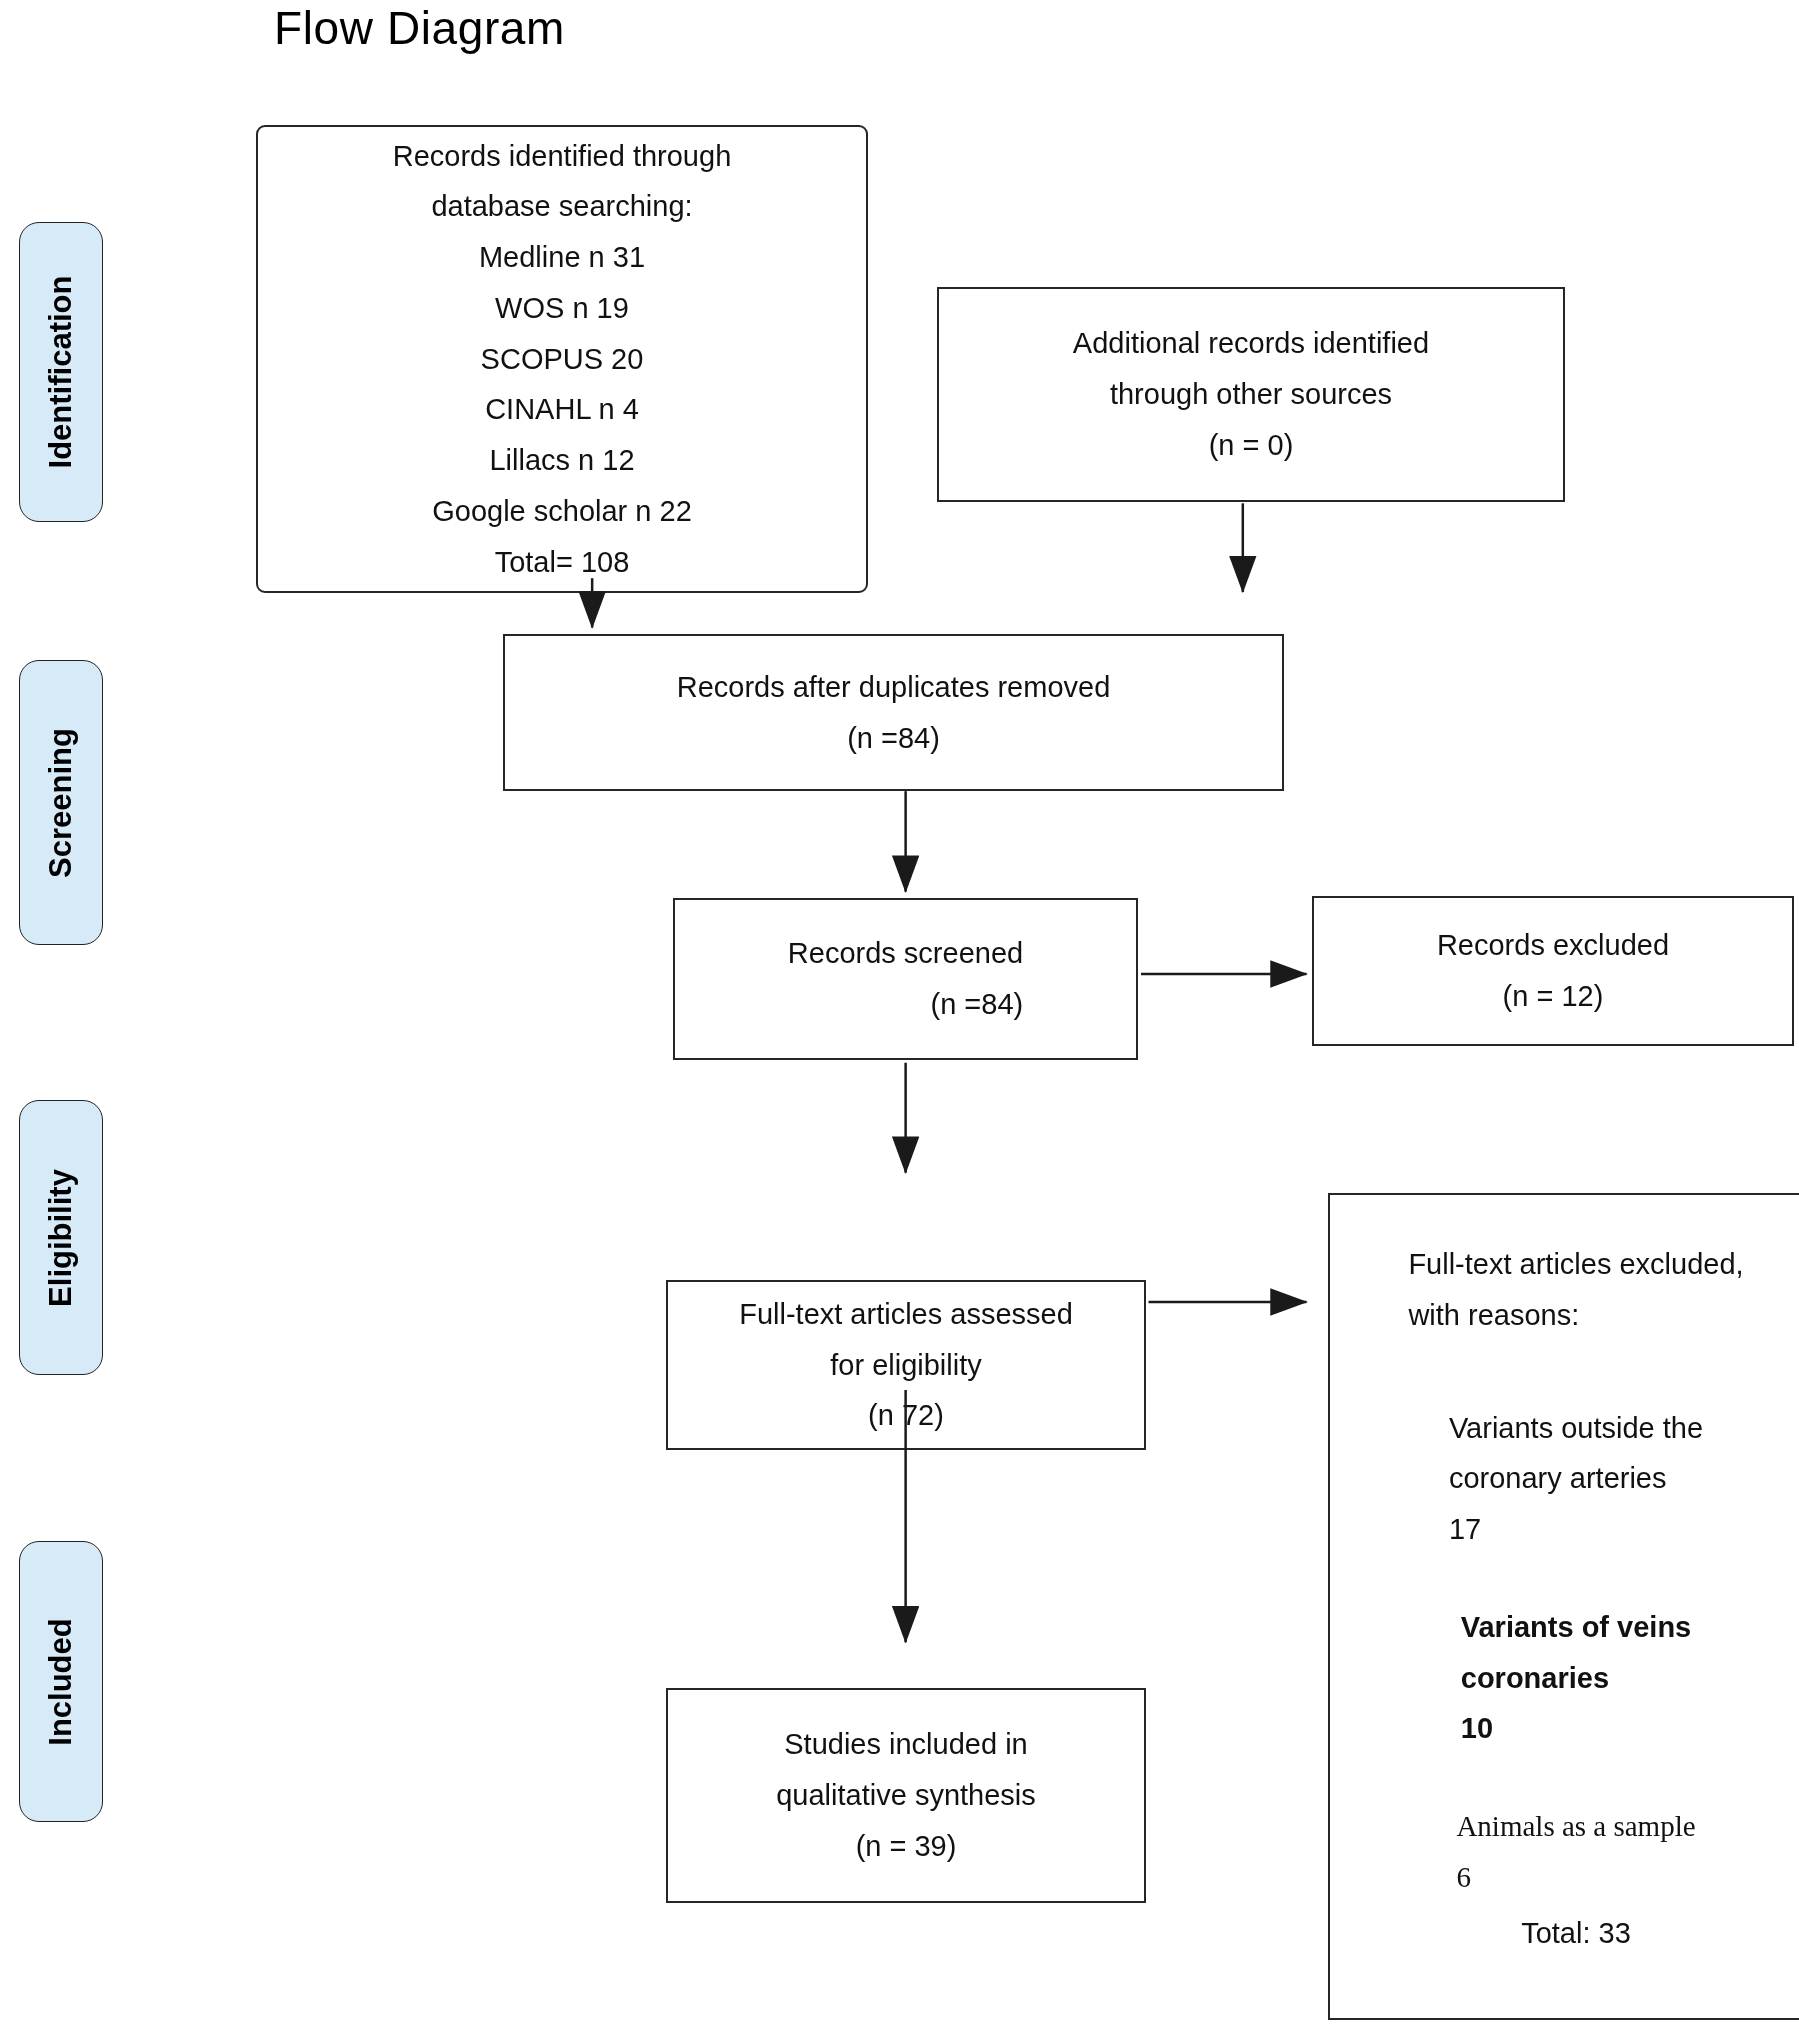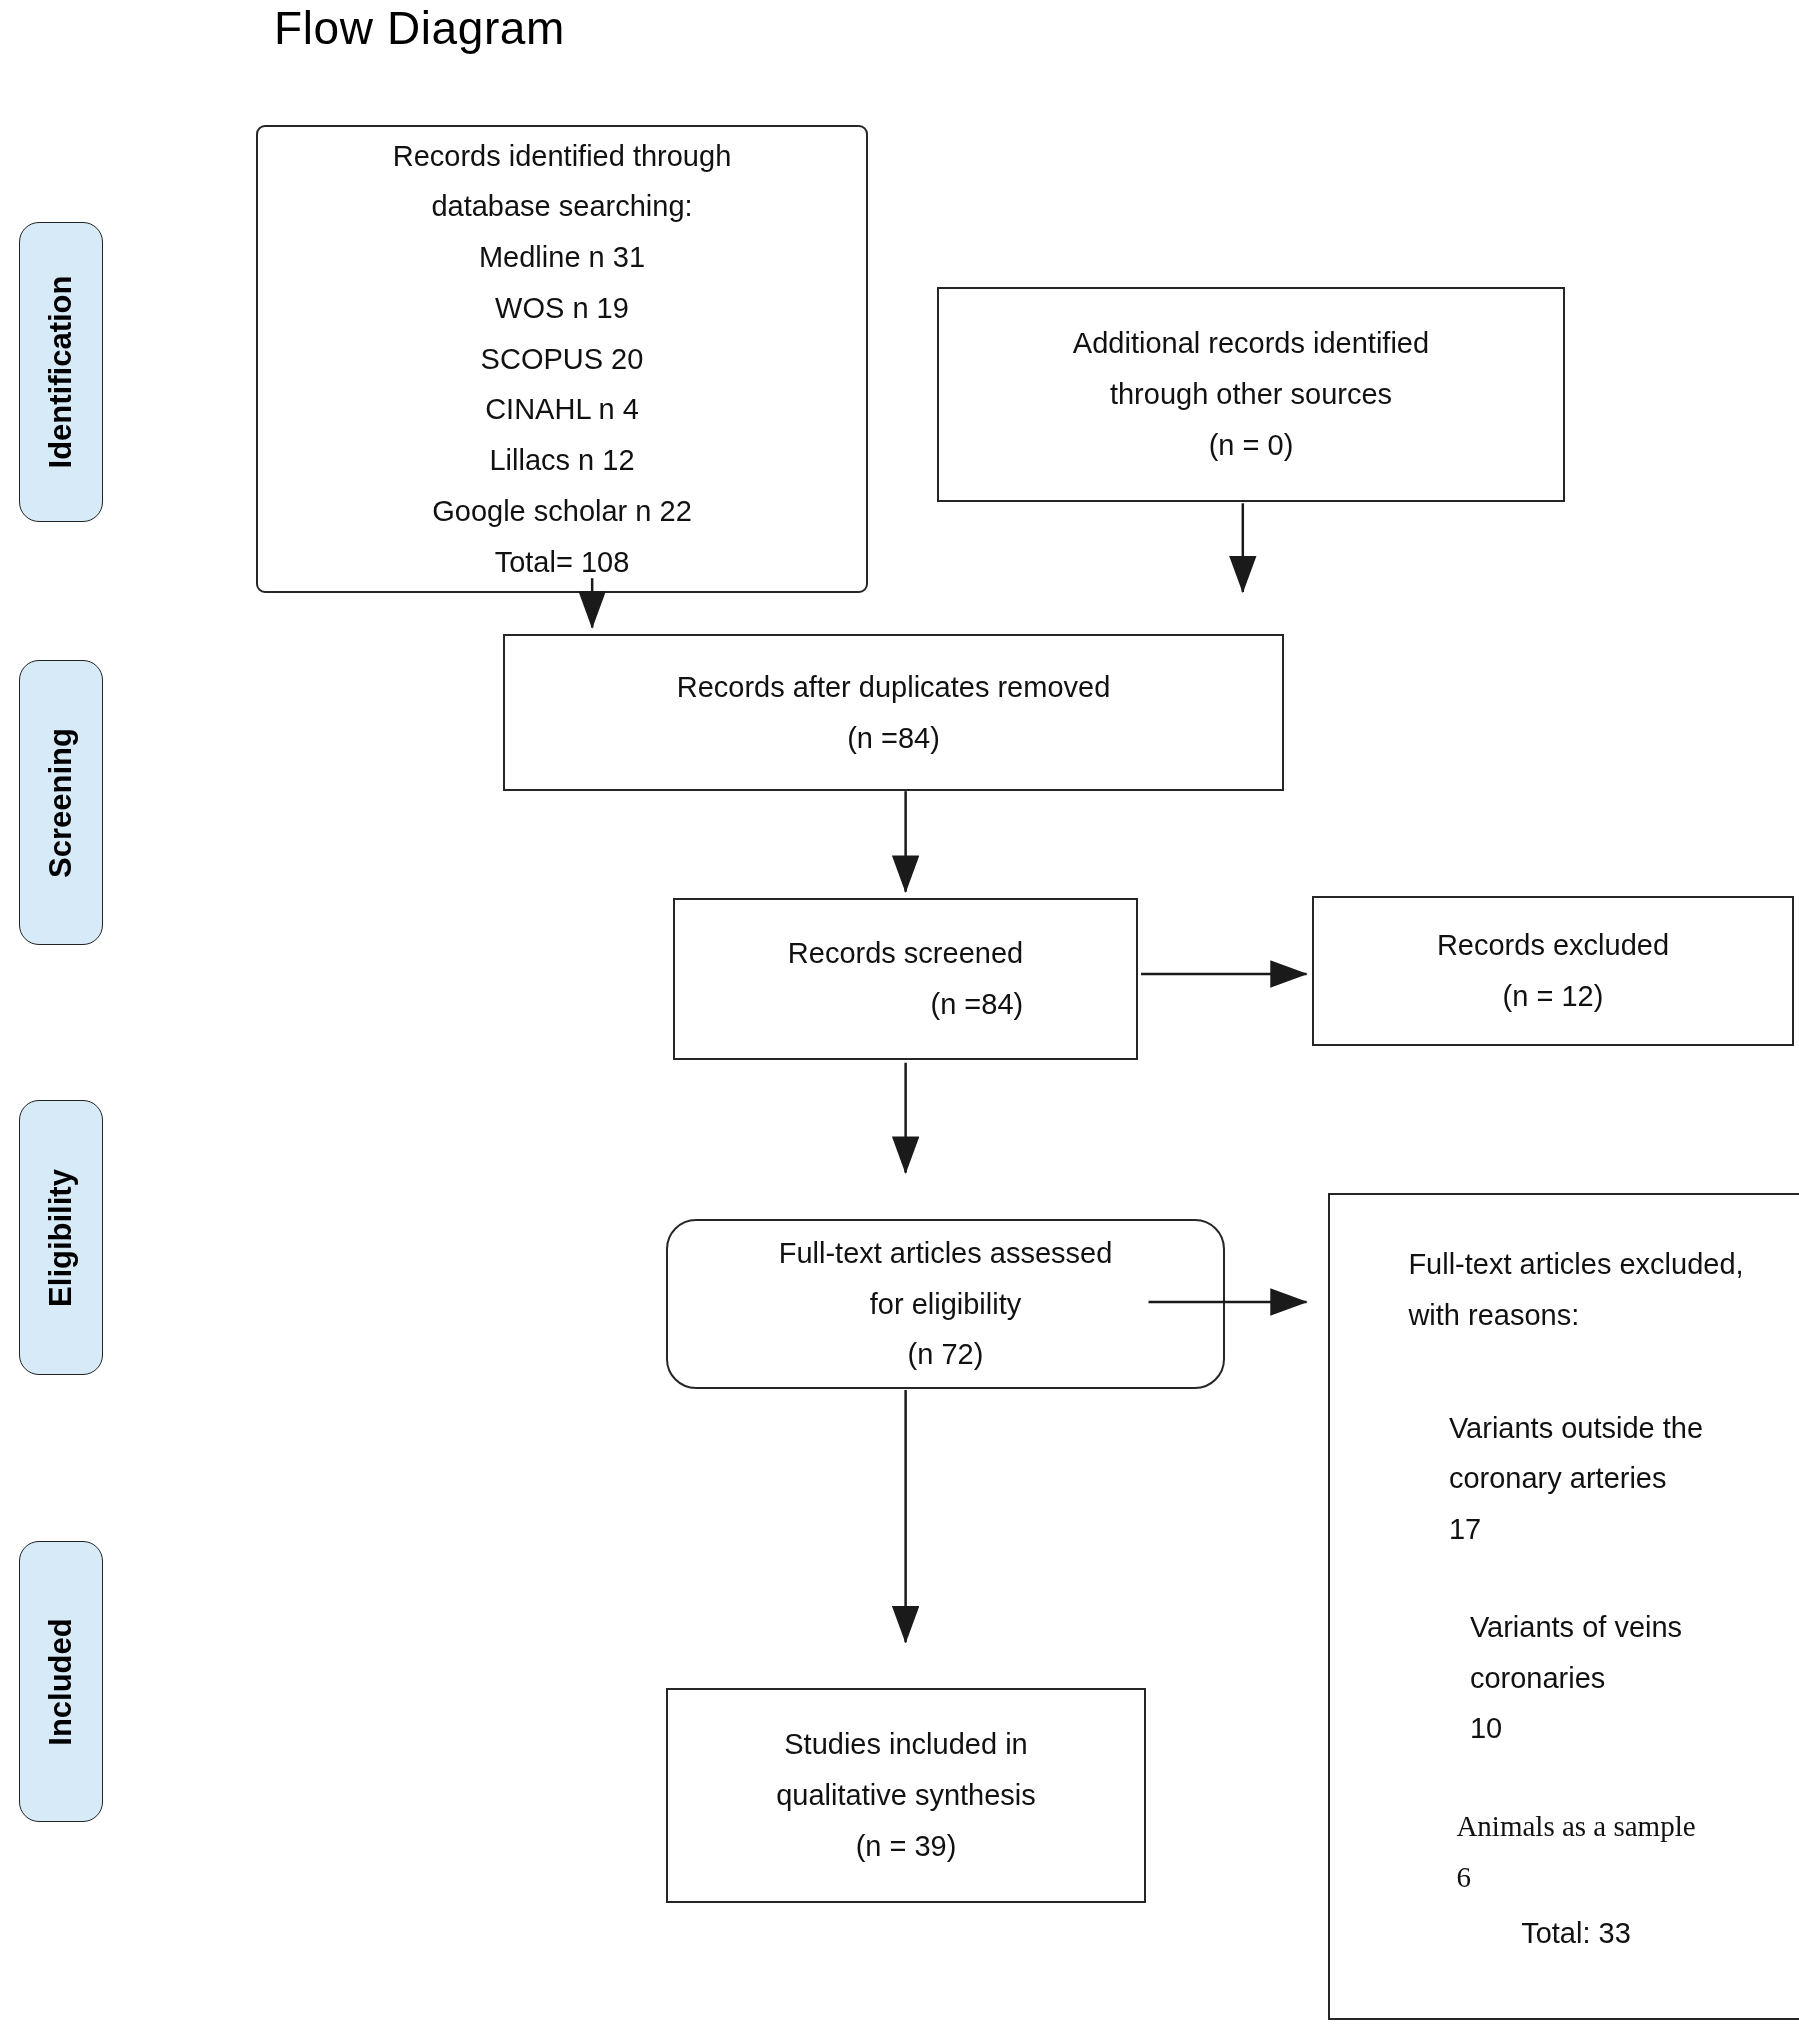--- a/index.html
+++ b/index.html
@@ -48,21 +48,21 @@
     border:2.5px solid var(--box-border);
     display:flex;flex-direction:column;align-items:center;
     text-align:left;
     font-size:29px;line-height:1.75;
     white-space:pre-line;
     padding:44px 19px 59px 33px;
     margin-left:16px;
   }
   .box-tall p{margin:0;}
   .box-tall .reason-1{margin-top:62px;}
-  .box-tall .reason-2{margin-top:47px;}
+  .box-tall .reason-2{margin-top:47px;font-weight:bold;}
   .box-tall .reason-3{margin-top:47px;font-family:Liberation Serif, serif;}
   .box-tall .total{margin-top:auto;}
   svg.arrows{position:absolute;left:0;top:0;width:1800px;height:2035px;pointer-events:none;}
   svg.arrows line{stroke:var(--line-color);stroke-width:4;}
   svg.arrows .head{fill:var(--line-color);}
 </style>
 </head>
 <body>
 
 <div class="title">Flow Diagram</div>
@@ -96,21 +96,21 @@
 
 <div class="box" style="left:503px;top:634px;width:781px;height:157px;">Records after duplicates removed
 (n =84)</div>
 
 <div class="box" style="left:673px;top:898px;width:465px;height:162px;text-align:right;">Records screened
 (n =84)</div>
 
 <div class="box" style="left:1312px;top:896px;width:482px;height:150px;">Records excluded
 (n = 12)</div>
 
-<div class="box" style="left:666px;top:1219px;width:559px;height:170px;border-radius:30px;">Full-text articles assessed
+<div class="box" style="left:666px;top:1280px;width:480px;height:170px;">Full-text articles assessed
 for eligibility
 (n 72)</div>
 
 <div class="box" style="left:666px;top:1688px;width:480px;height:215px;">Studies included in
 qualitative synthesis
 (n = 39)</div>
 
 <div class="box-tall" style="left:1312px;top:1193px;width:482px;height:827px;">
   <p class="header">Full-text articles excluded,
 with reasons:</p>

